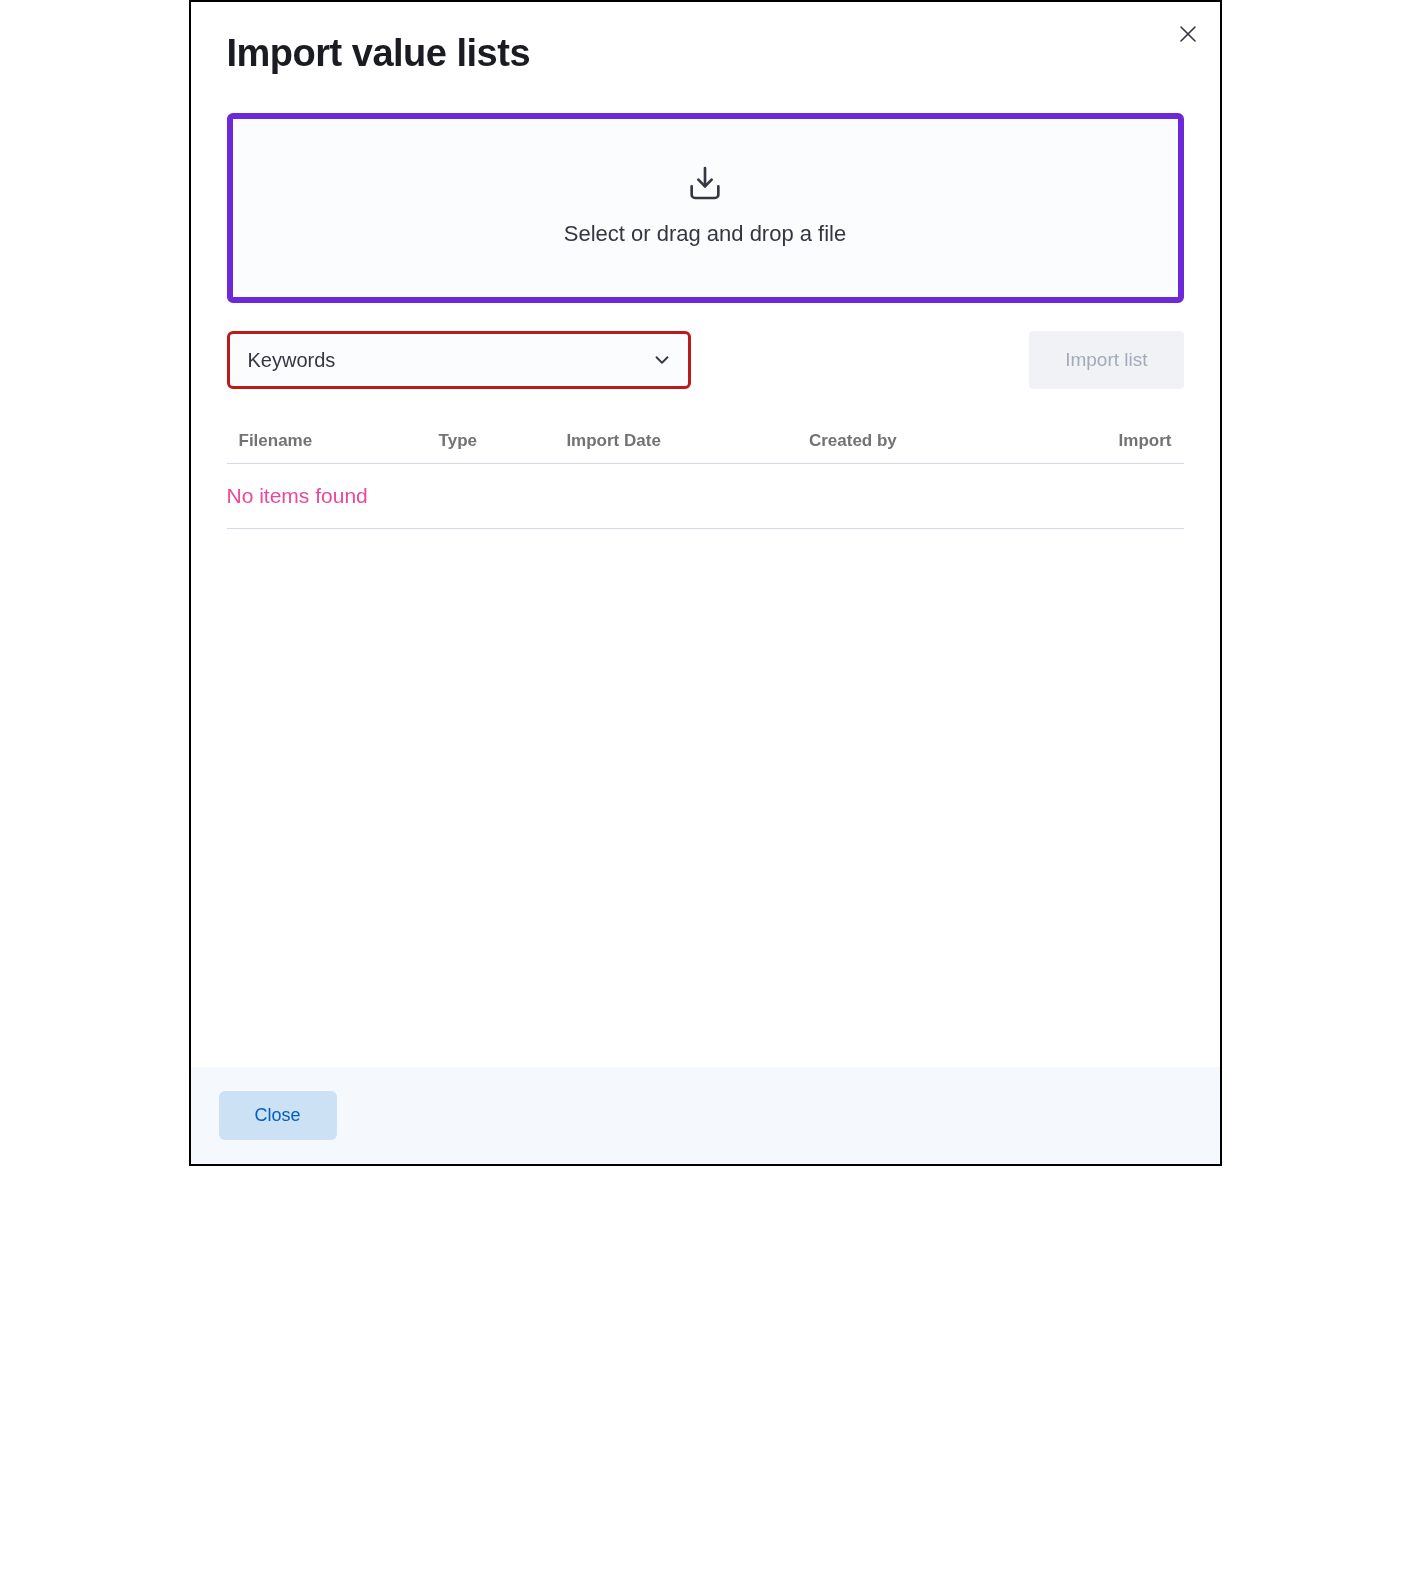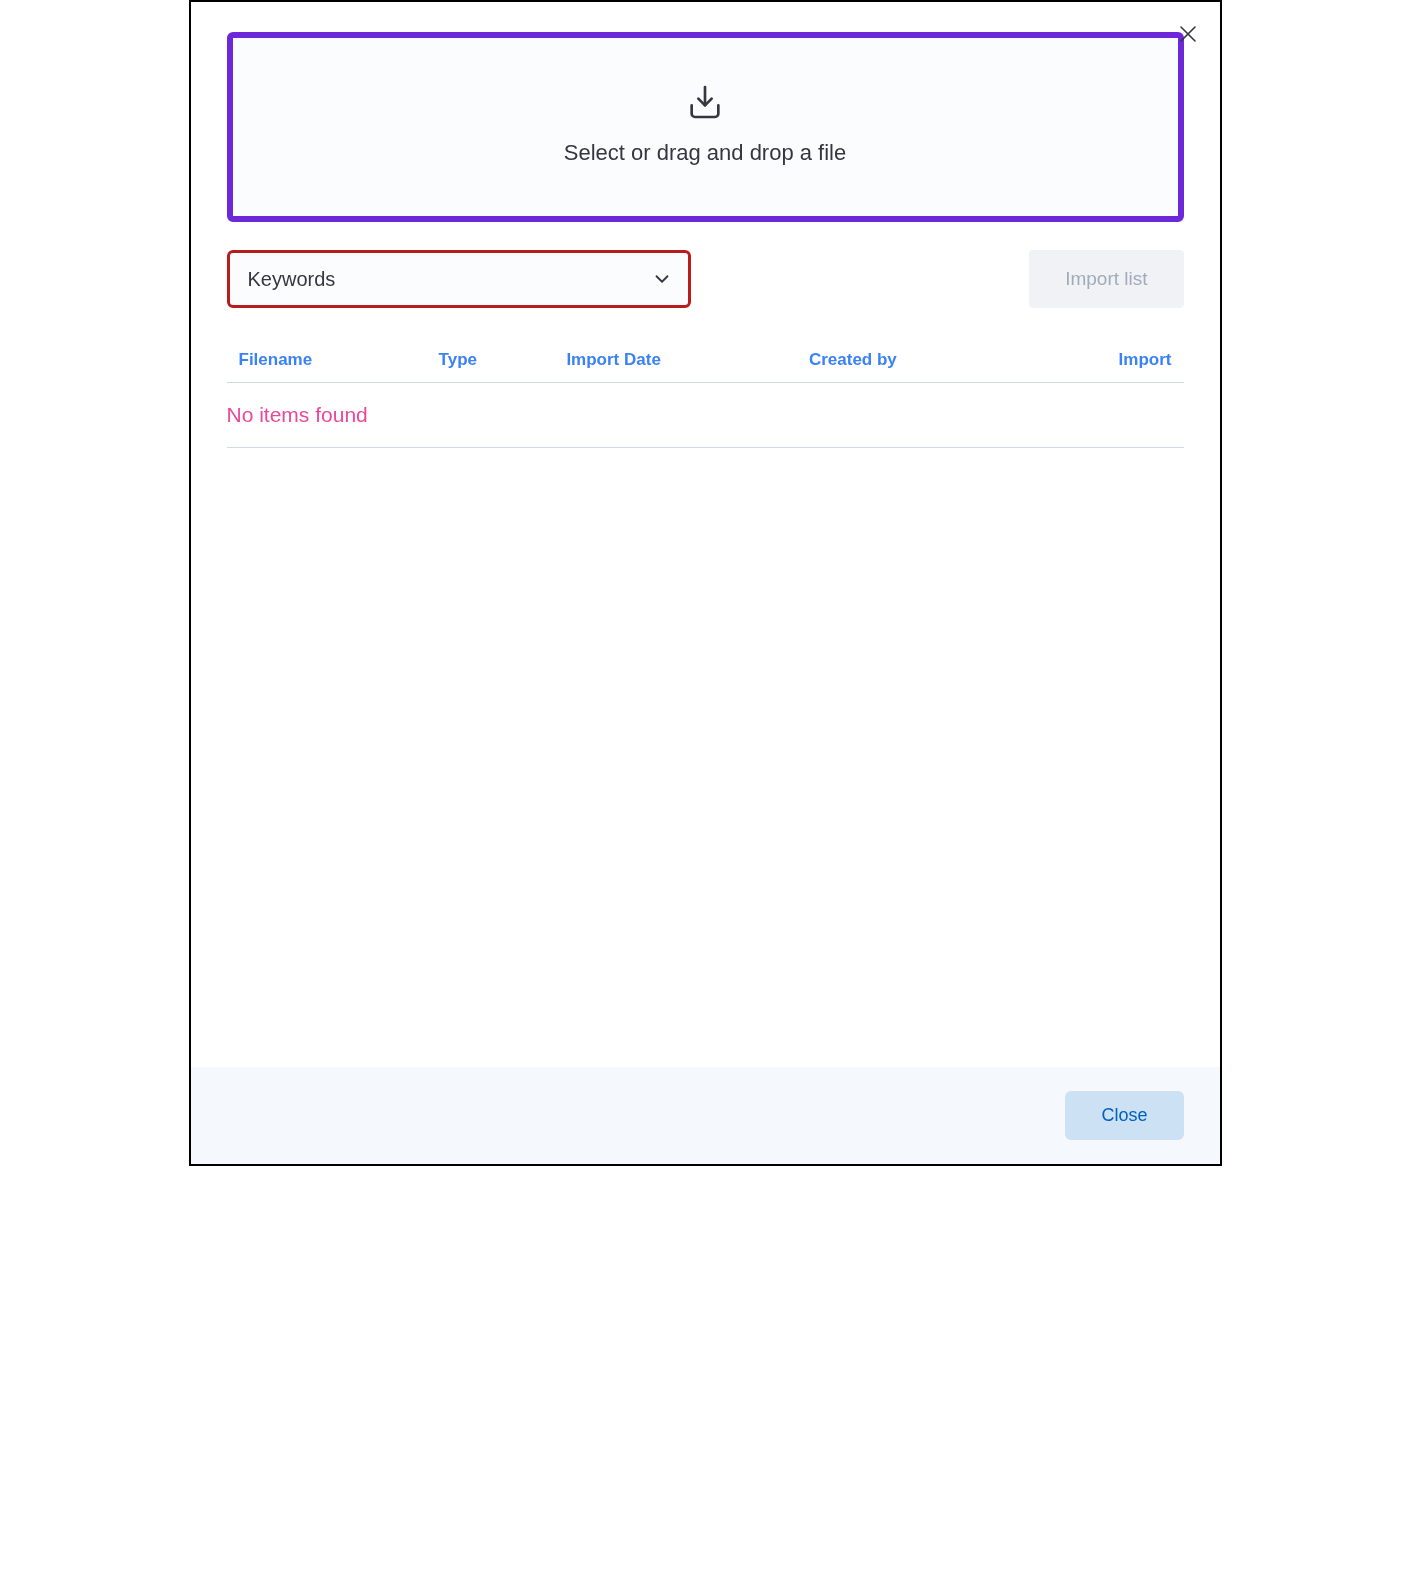--- a/index.html
+++ b/index.html
@@ -134,38 +134,37 @@
       letter-spacing: -0.3px;
     }
     .table {
       width: 100%;
       border-collapse: collapse;
     }
     .table thead th {
       text-align: left;
       font-size: 17px;
       font-weight: 700;
-      color: #3b82f6;
+      color: #737373;
       padding: 10px 12px 12px 12px;
       border-bottom: 1px solid #d3dae6;
     }
     .table thead th.actions-col { text-align: right; }
     .table tbody td.empty {
       text-align: left;
       padding: 20px 0;
       font-size: 21px;
       color: #ec4899;
       border-bottom: 1px solid #d3dae6;
     }
     .footer {
       background: #f5f8fc;
-      padding: 24px 36px;
+      padding: 24px 28px;
       display: flex;
       align-items: center;
-      justify-content: flex-end;
     }
     .close-btn {
       background: #cde1f4;
       color: #0060bf;
       border: none;
       border-radius: 6px;
       padding: 14px 36px;
       font-size: 18px;
       font-weight: 500;
       cursor: pointer;
@@ -178,20 +177,21 @@
 
   <div class="close-x">
     <svg viewBox="0 0 24 24" fill="none" stroke="currentColor" stroke-width="1.6" stroke-linecap="round">
       <line x1="5" y1="5" x2="19" y2="19"></line>
       <line x1="19" y1="5" x2="5" y2="19"></line>
     </svg>
   </div>
 
   <div class="content">
 
+    <h1 class="page-title">Import value lists</h1>
 
 
     <div class="dropzone">
       <div class="dropzone-icon">
         <svg viewBox="0 0 24 24" fill="none" stroke="currentColor" stroke-width="1.6" stroke-linecap="round" stroke-linejoin="round">
           <path d="M12 3 L12 14"></path>
           <path d="M8 10 L12 14 L16 10"></path>
           <path d="M4 14 L4 19 C4 20 4.8 21 6 21 L18 21 C19.2 21 20 20 20 19 L20 14"></path>
         </svg>
       </div>

